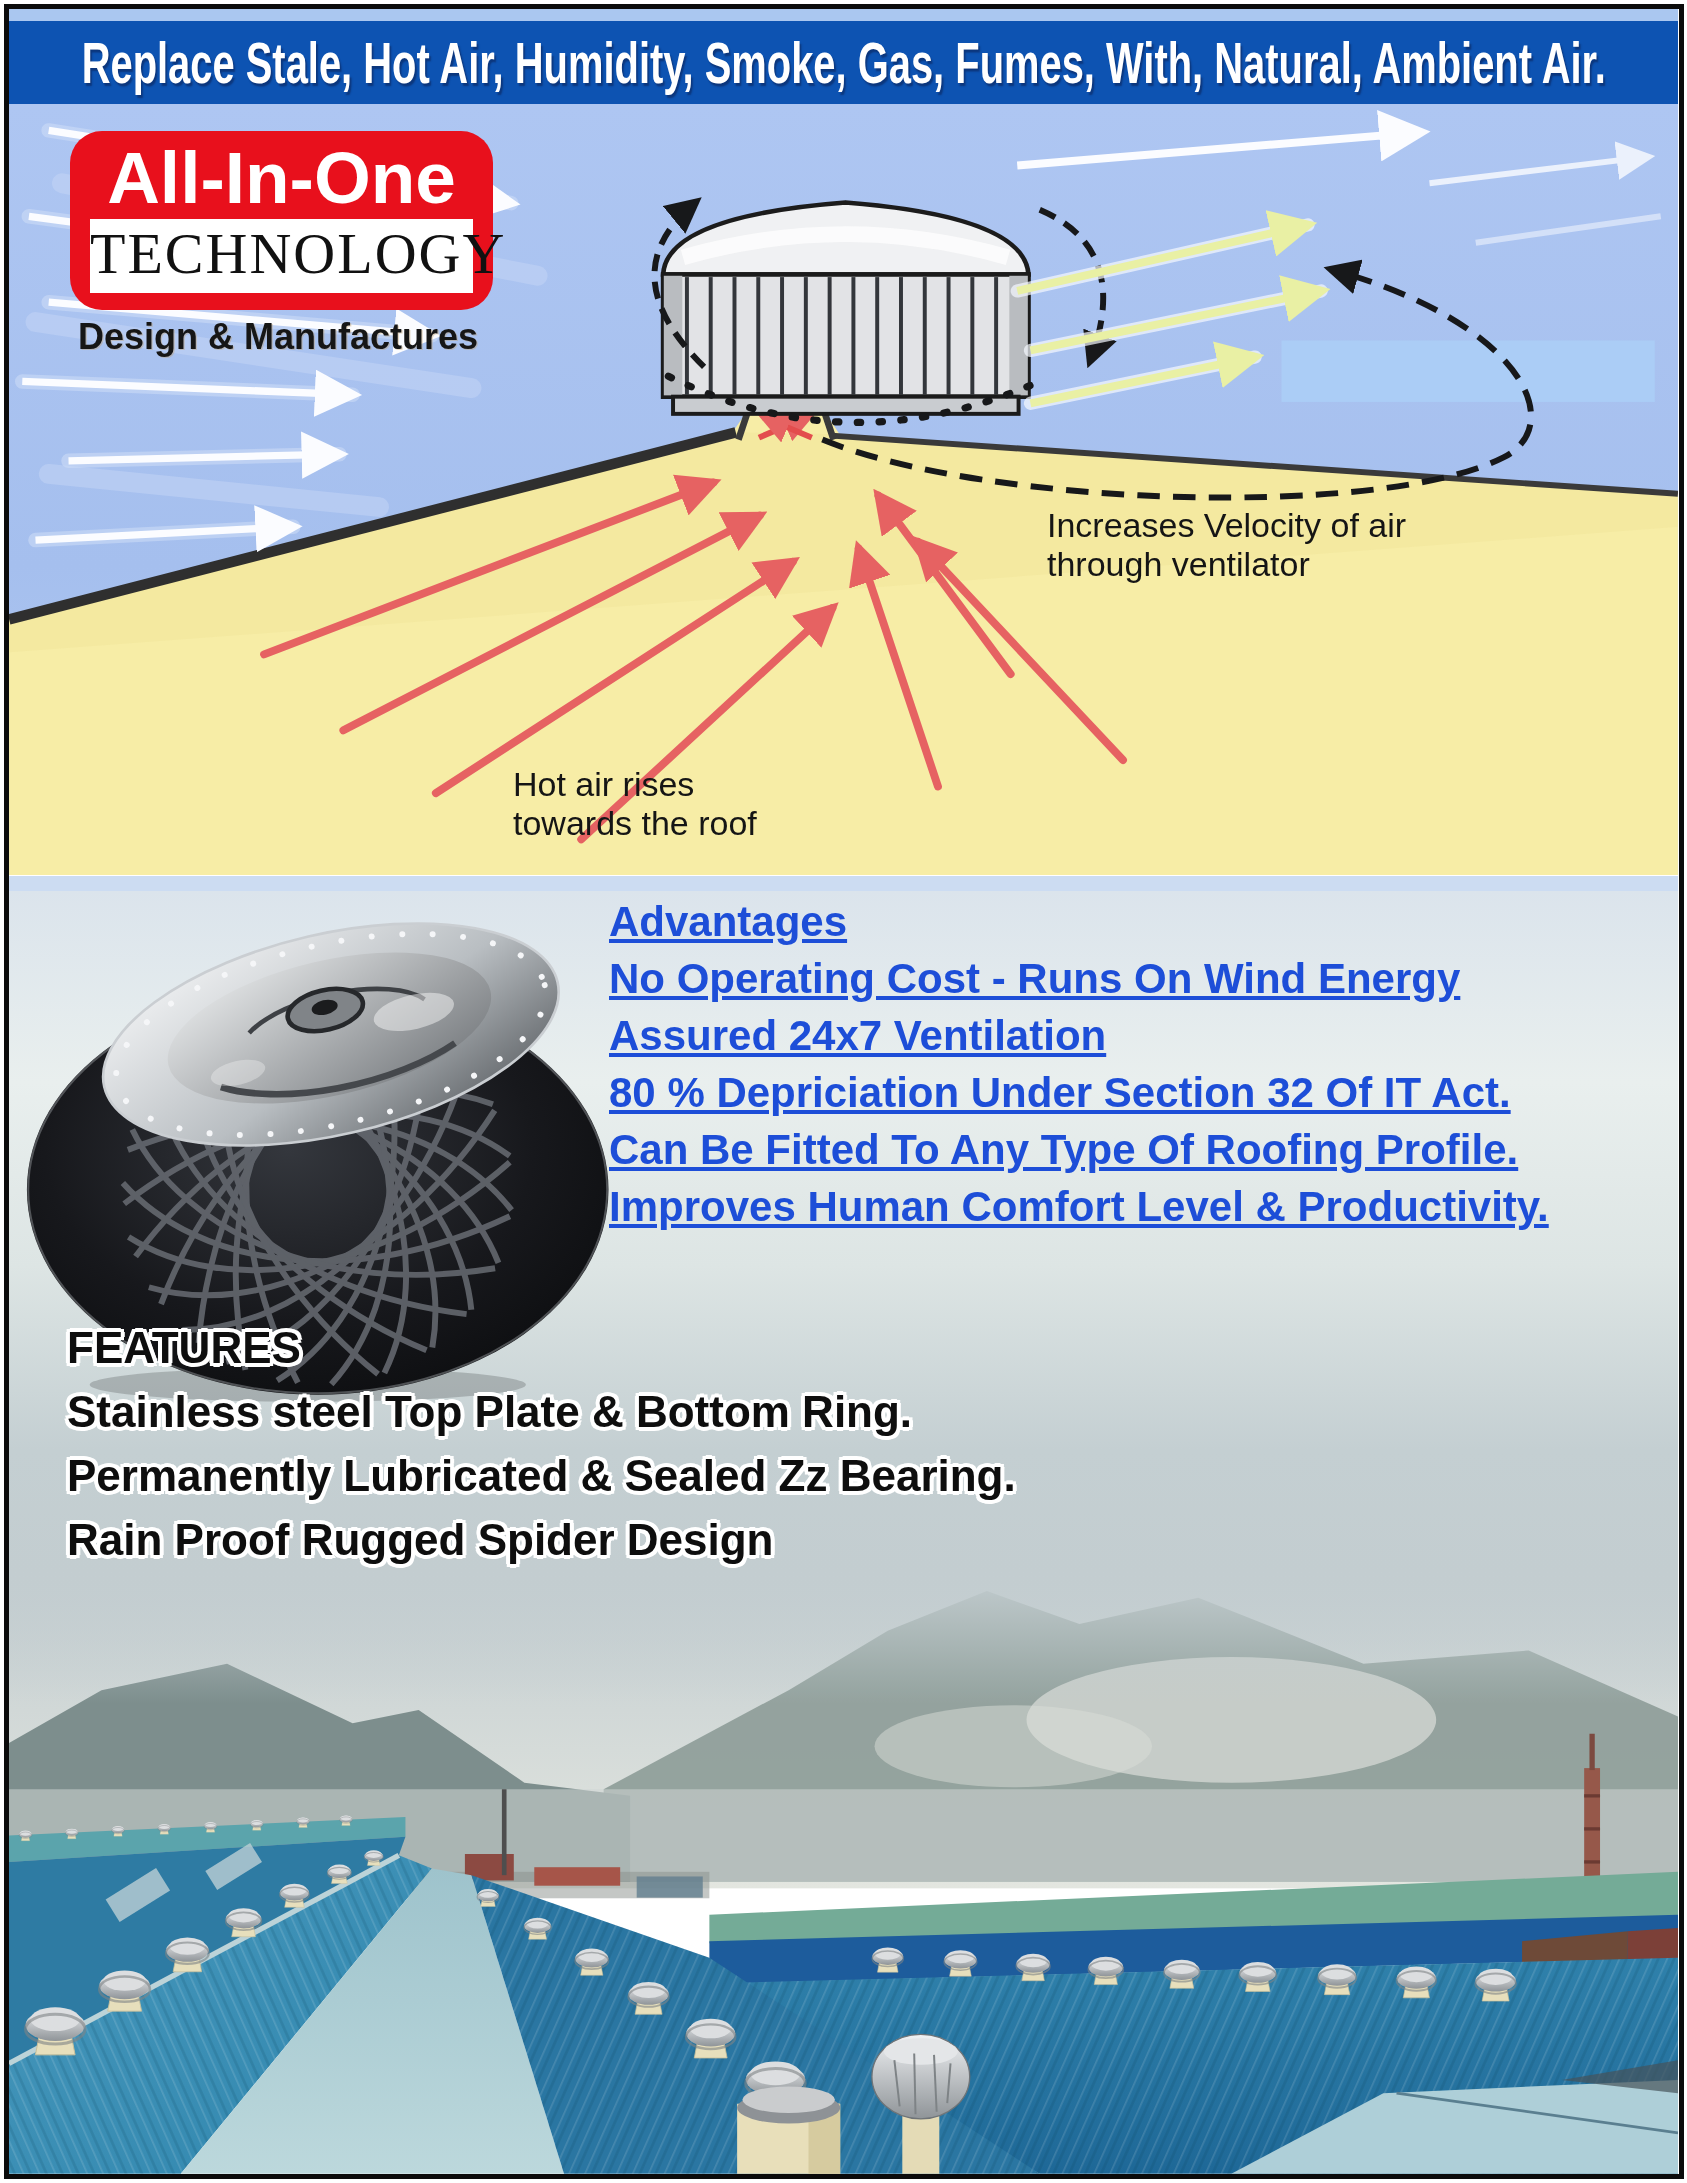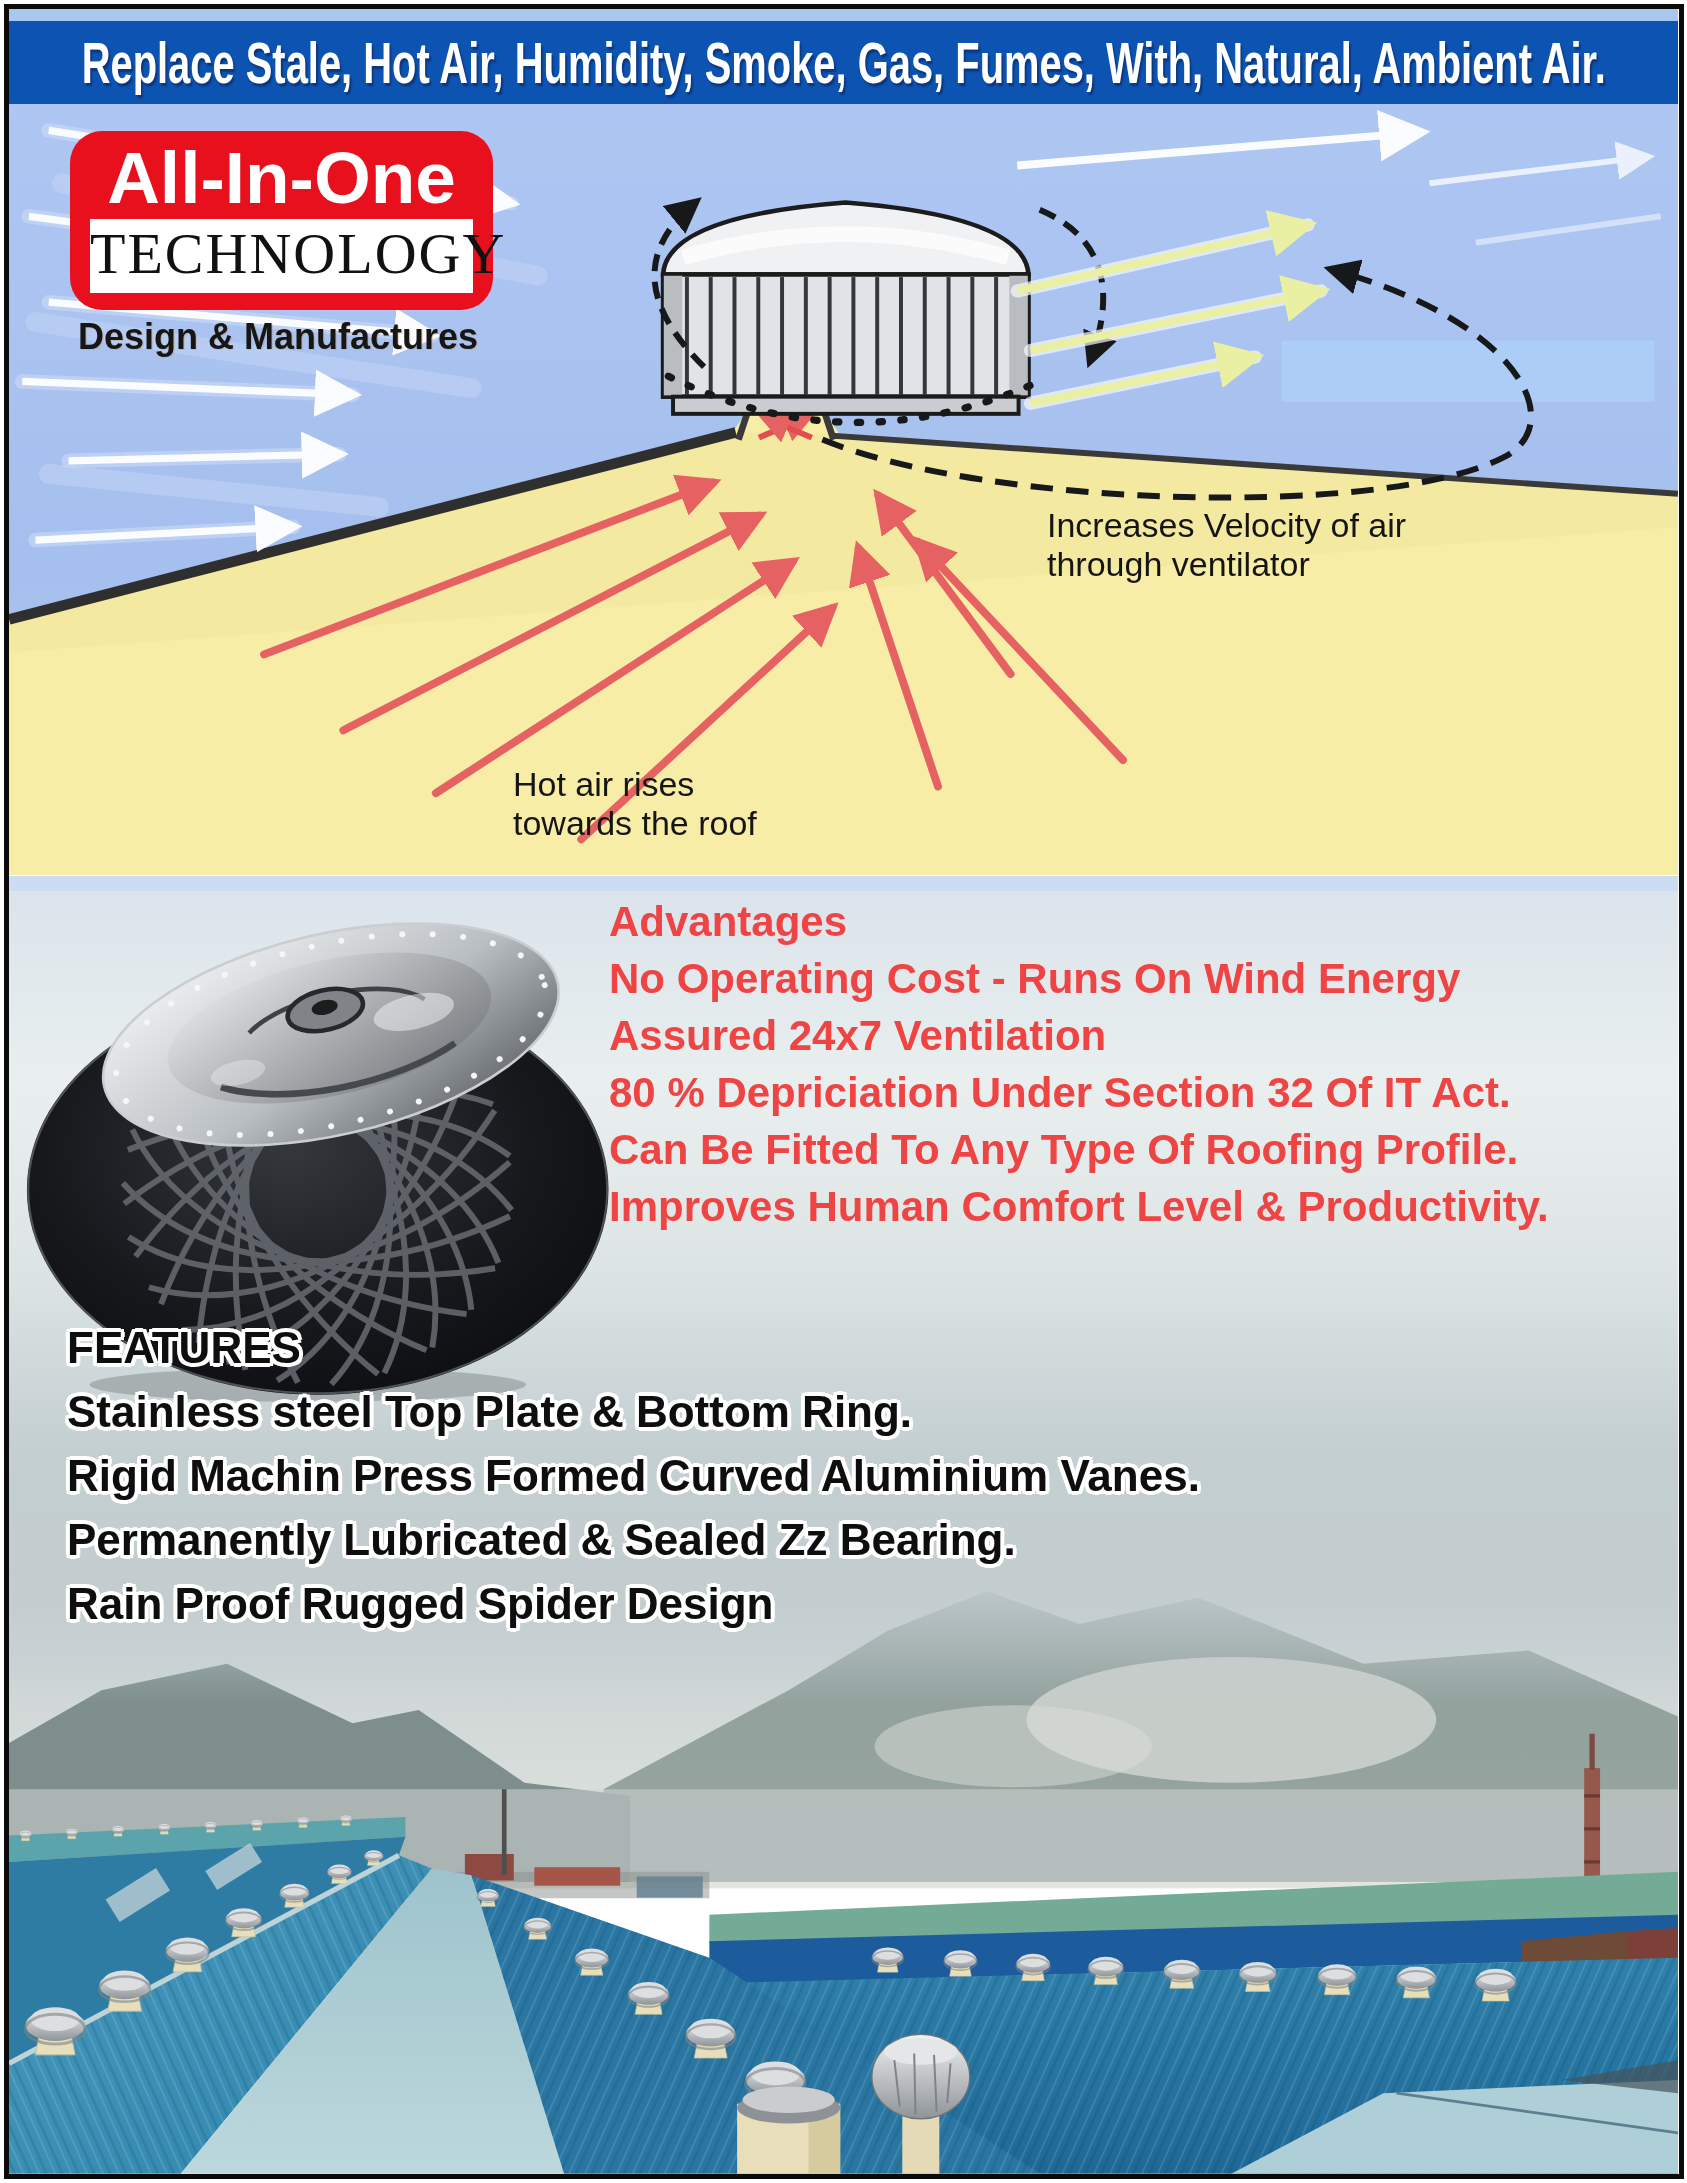--- a/index.html
+++ b/index.html
@@ -24,21 +24,21 @@
   .tagline{position:absolute;left:78px;top:316px;font-size:36px;font-weight:bold;color:#161616;
         z-index:20;text-shadow:1.3px 1.3px 0 rgba(190,150,90,.35);}
   .diag-label{position:absolute;font-size:34px;color:#151515;line-height:1.14;z-index:21;}
   .lbl-velocity{left:1047px;top:506px;}
   .lbl-hotair{left:513px;top:765px;}
   .divider{position:absolute;left:9.3px;top:876px;width:1669px;height:15px;background:#ccdcf2;}
   .midband{position:absolute;left:9.3px;top:891px;width:1669px;height:681px;
         background:linear-gradient(180deg,#dbe4ec 0%,#e9efee 28%,#dde5e4 55%,#c4cfd2 82%,#c3cdd0 100%);}
   .turbine-photo{position:absolute;left:16.5px;top:879px;width:608px;height:529px;z-index:15;}
   .advantages{position:absolute;left:609px;top:893px;width:1044px;z-index:16;
-        font-size:42px;font-weight:bold;color:#ef4444;line-height:57px;white-space:nowrap;}
+        font-size:42px;font-weight:bold;color:#1d4ed8;line-height:57px;white-space:nowrap;text-decoration:underline;}
   .features{position:absolute;left:67px;top:1316px;width:1388px;z-index:25;
         font-size:44px;font-weight:bold;color:#0e0e0e;line-height:64px;white-space:nowrap;
         text-shadow:-3.3px -3.3px 0 #fff,3.3px -3.3px 0 #fff,-3.3px 3.3px 0 #fff,3.3px 3.3px 0 #fff,
                     0 -4px 0 #fff,0 4px 0 #fff,-4px 0 0 #fff,4px 0 0 #fff;}
   .photo-svg{position:absolute;left:9.3px;top:1571px;width:1669px;height:603px;z-index:10;}
 </style>
 </head>
 <body>
 
 <div class="page">
@@ -251,21 +251,20 @@
     <div>No Operating Cost - Runs On Wind Energy</div>
     <div>Assured 24x7 Ventilation</div>
     <div>80 % Depriciation Under Section 32 Of IT Act.</div>
     <div>Can Be Fitted To Any Type Of Roofing Profile.</div>
     <div>Improves Human Comfort Level &amp; Productivity.</div>
   </div>
 
   <div class="features">
     <div>FEATURES</div>
     <div>Stainless steel Top Plate &amp; Bottom Ring.</div>
-    <div>Rigid Machin Press Formed Curved Aluminium Vanes.</div>
     <div>Permanently Lubricated &amp; Sealed Zz Bearing.</div>
     <div>Rain Proof Rugged Spider Design</div>
   </div>
 
   <svg class="photo-svg" viewBox="0 0 2526 912">
     <defs>
       <linearGradient id="skyG" x1="0" y1="0" x2="0" y2="1">
         <stop offset="0%" stop-color="#c3cdd0"></stop>
           <stop offset="100%" stop-color="#e3e6e0"></stop>
       </linearGradient>

